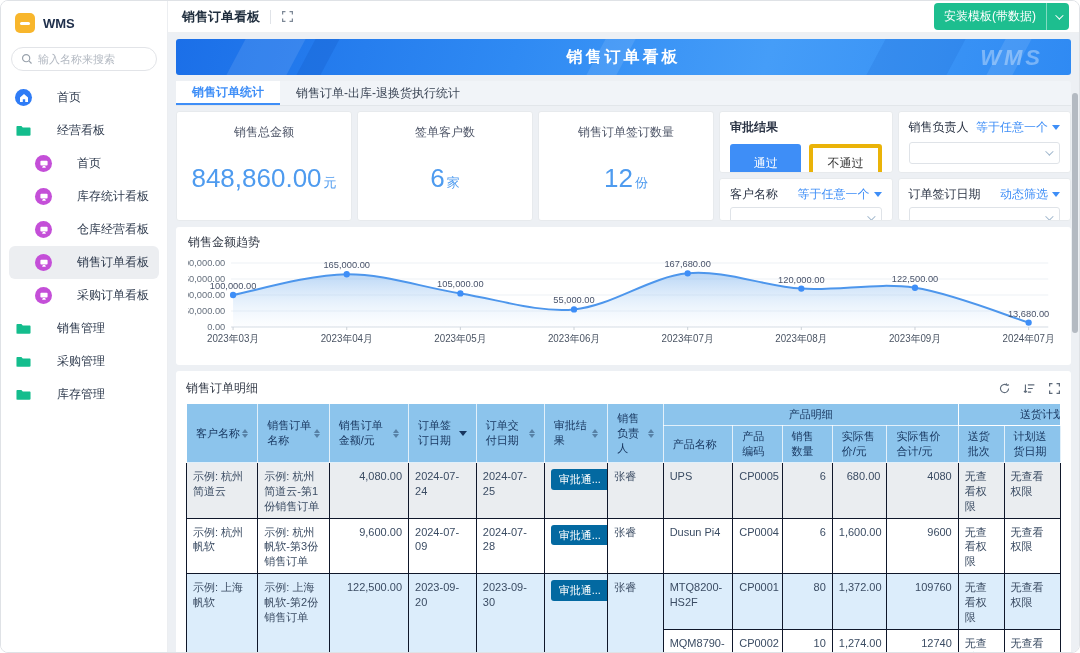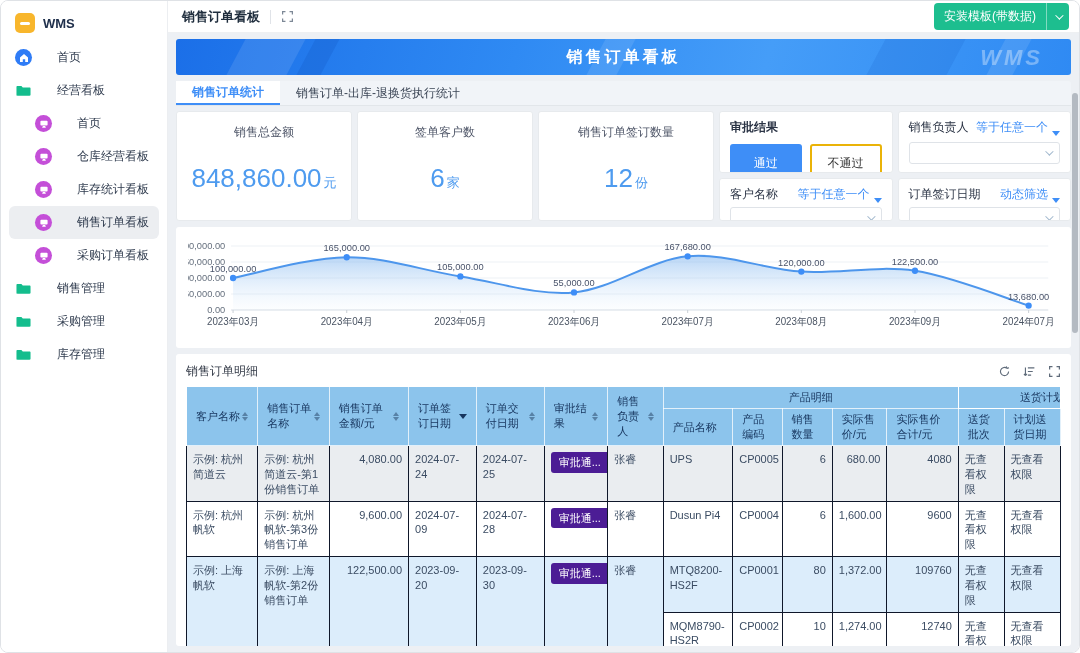--- a/index.html
+++ b/index.html
@@ -61,26 +61,26 @@
   .stats-row { display:flex; gap:5px; margin-top:5px; }
   .kpi-card { flex:0 0 176px; height:110px; background:#fff; border:1px solid #E7EAED; border-radius:3px; text-align:center; }
   .kpi-label { font-size:12px; color:#51586a; margin-top:12px; }
   .kpi-value { margin-top:22px; color:#4E9BEF; font-size:26px; }
   .kpi-unit { font-size:13px; margin-left:2px; }
   .filters { flex:1; display:grid; grid-template-columns:1fr 1fr; grid-template-rows:62px 43px; gap:5px; }
   .f-card { background:#fff; border:1px solid #E7EAED; border-radius:3px; padding:7px 10px 5px; overflow:hidden; }
   .f-label-row { display:flex; justify-content:space-between; align-items:center; }
   .f-label { font-size:12px; color:#2b3445; }
   .f-label.bold { font-weight:bold; }
-  .f-op { font-size:12px; color:#3E8EF7; display:flex; align-items:flex-end; gap:4px; cursor:pointer; white-space:nowrap; }
+  .f-op { font-size:12px; color:#3E8EF7; display:flex; align-items:center; gap:4px; cursor:pointer; white-space:nowrap; }
   .tri-dn { width:0; height:0; border-left:4px solid transparent; border-right:4px solid transparent; border-top:5px solid #3E8EF7; display:inline-block; }
   .seg-btns { display:flex; gap:8px; margin-top:8px; }
   .seg-btn { width:78px; height:39px; font-size:12px; border-radius:3px; display:flex; align-items:center; justify-content:center; cursor:pointer; }
   .seg-btn.on { background:#3E8EF7; color:#fff; }
-  .seg-btn.off { background:#fff; color:#333; border:2px solid #eab308;font-family:Liberation Serif, serif; }
+  .seg-btn.off { background:#fff; color:#333; border:4px solid #eab308;font-family:Liberation Serif, serif; }
   .f-select { margin-top:6px; height:22px; border:1px solid #dfe3e8; border-radius:3px; display:flex; align-items:center; justify-content:flex-end; padding:0 8px; cursor:pointer; }
   .f-select .chev { color:#9fb6cc; }
   .f-card.short .f-select { margin-top:4px; }
 
   
   .panel { background:#fff; border-radius:3px; margin-top:6px; }
   .chart-panel { padding:7px 12px 2px; }
   .panel-title { font-size:12px; color:#333a47; }
   .chart-wrap { margin-top:2px; }
 
@@ -96,41 +96,48 @@
   table.grid th.grp { text-align:center; }
   table.grid th.grp-delivery { text-align:right; overflow:hidden; white-space:nowrap; }
   table.grid th.grp-delivery span { position:relative; left:13px; }
   table.grid td { border:1px solid #0f172a; padding:6px 6px 4px; vertical-align:top; color:#3B4C63; line-height:1.35; overflow:hidden; }
   table.grid tbody tr { height:32px; }
   td.num { text-align:right; }
   td.tone-gray { background:#EAEDF0; }
   td.tone-blue { background:#DCEDFB; }
   td.tone-white { background:#fff; }
   td.noperm { color:#C2C7CE; }
-  .approve-btn { display:inline-block; background:#4c1d95; color:#fff; border-radius:3px; padding:3px 8px; white-space:nowrap; cursor:pointer; }
+  .approve-btn { display:inline-block; background:#0369a1; color:#fff; border-radius:3px; padding:3px 8px; white-space:nowrap; cursor:pointer; }
   .sort-dual { display:inline-flex; flex-direction:column; gap:1px; }
   .sort-dual b { width:0; height:0; border-left:3.5px solid transparent; border-right:3.5px solid transparent; display:block; }
   .sort-dual b.u { border-bottom:4px solid #2C4A6E; opacity:.55; }
   .sort-dual b.d { border-top:4px solid #2C4A6E; opacity:.55; }
   .sort-desc { width:0; height:0; border-left:4px solid transparent; border-right:4px solid transparent; border-top:5px solid #17355E; display:inline-block; }
 
   .page-scroll-thumb { position:absolute; right:1px; top:60px; width:6px; height:240px; border-radius:3px; background:#b4bac2; }
 </style>
 </head>
 <body>
 
 <div class="frame">
 
   <aside class="sidebar">
     <div class="logo-row">
       <span class="logo-badge">
           <i></i>
         </span>
       <span class="logo-text">WMS</span>
     </div>
+    <div class="search-box">
+      <svg width="12" height="12" viewBox="0 0 14 14">
+          <circle cx="6" cy="6" r="4.2" fill="none" stroke="#9aa3ad" stroke-width="1.4"></circle>
+          <line x1="9.2" y1="9.2" x2="12.3" y2="12.3" stroke="#9aa3ad" stroke-width="1.4"></line>
+        </svg>
+      <input placeholder="输入名称来搜索" style="">
+    </div>
     <nav class="menu">
         <div class="side-item">
           <span class="ico-circle home">
             <svg width="10" height="10" viewBox="0 0 10 10">
               <path d="M5 1.1 L9 4.6 V8.9 H6.2 V6.3 H3.8 V8.9 H1 V4.6 Z" fill="#fff"></path>
             </svg>
           </span>
           <span>首页</span>
         </div>
         <div class="side-item">
@@ -150,30 +157,30 @@
           </span>
           <span>首页</span>
         </div>
         <div class="side-item child">
           <span class="ico-circle dash">
             <svg width="10" height="10" viewBox="0 0 10 10">
               <rect x="1.4" y="1.8" width="7.2" height="4.6" rx="0.9" fill="#fff"></rect>
               <path d="M3.9 7 h2.2 l0.8 1.7 h-3.8 Z" fill="#fff"></path>
             </svg>
           </span>
-          <span>仓库经营看板</span>
+          <span>库存统计看板</span>
         </div>
         <div class="side-item child">
           <span class="ico-circle dash">
             <svg width="10" height="10" viewBox="0 0 10 10">
               <rect x="1.4" y="1.8" width="7.2" height="4.6" rx="0.9" fill="#fff"></rect>
               <path d="M3.9 7 h2.2 l0.8 1.7 h-3.8 Z" fill="#fff"></path>
             </svg>
           </span>
-          <span>库存统计看板</span>
+          <span>仓库经营看板</span>
         </div>
         <div class="side-item child active">
           <span class="ico-circle dash">
             <svg width="10" height="10" viewBox="0 0 10 10">
               <rect x="1.4" y="1.8" width="7.2" height="4.6" rx="0.9" fill="#fff"></rect>
               <path d="M3.9 7 h2.2 l0.8 1.7 h-3.8 Z" fill="#fff"></path>
             </svg>
           </span>
           <span>销售订单看板</span>
         </div>
@@ -307,20 +314,21 @@
                 </span>
             </div>
             <div class="f-select">
                 <span class="chev"></span>
               </div>
           </div>
         </div>
       </div>
 
       <section class="panel chart-panel">
+        <div class="panel-title">销售金额趋势</div>
         <div class="chart-wrap"><svg width="100%" height="106" viewBox="0 0 889 106" preserveAspectRatio="none">
               <defs>
                 <linearGradient id="ag" x1="0" y1="0" x2="0" y2="1">
                   <stop offset="0" stop-color="#7FB4EE" stop-opacity="0.55"></stop>
                   <stop offset="1" stop-color="#CDE4FA" stop-opacity="0.05"></stop>
                 </linearGradient>
               </defs>
               <line x1="44" x2="878" y1="74" y2="74" stroke="#EDF1F5" stroke-width="1"></line>
               <text x="38" y="77" font-size="9.5" fill="#66707e" text-anchor="end">0.00</text>
               <line x1="44" x2="878" y1="58" y2="58" stroke="#EDF1F5" stroke-width="1"></line>

